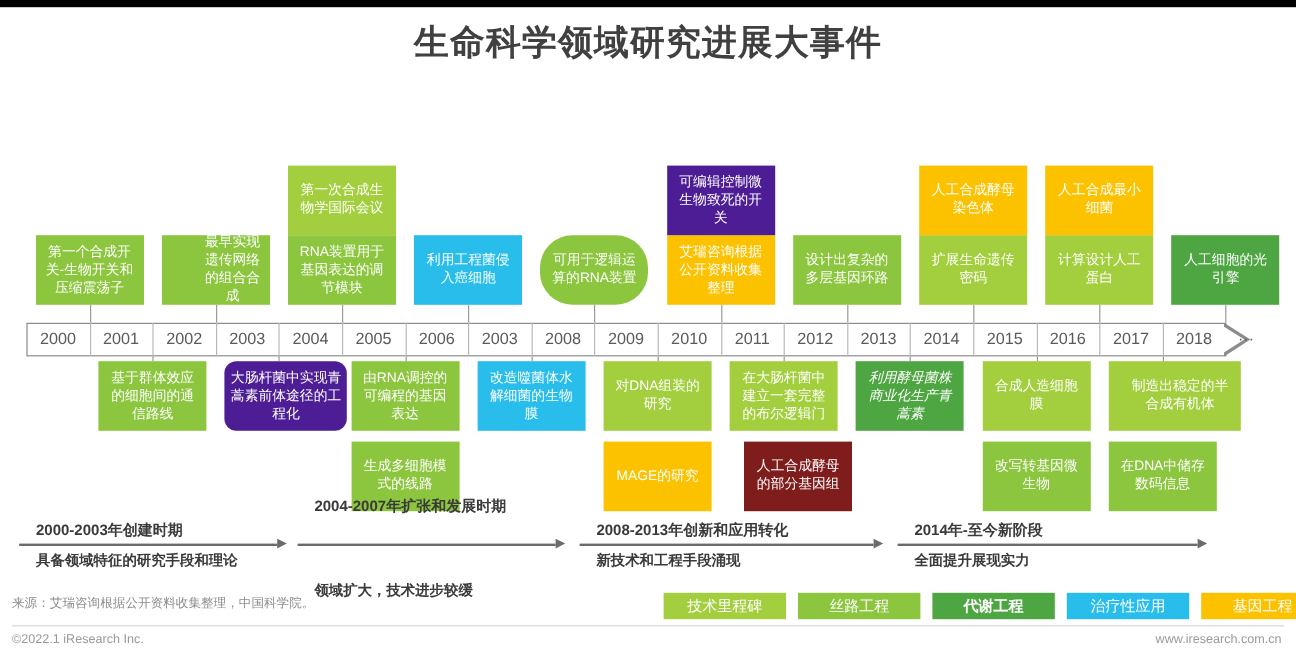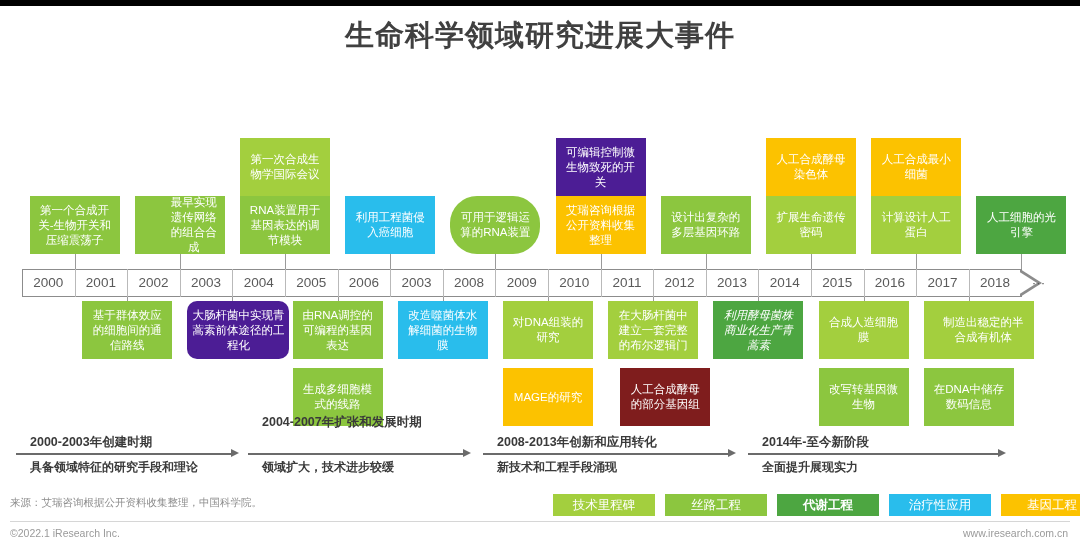--- a/index.html
+++ b/index.html
@@ -185,21 +185,21 @@
   </div>
 
 <div id="phases">
     <div class="phase-title" style="left: 30px; top: 434px;">2000-2003年创建时期</div>
     <div class="phase-line" style="left: 16px; top: 453px; width: 215px;"></div>
     <div class="phase-head" style="left: 231px; top: 449px;"></div>
     <div class="phase-sub" style="left: 30px; top: 459px;">具备领域特征的研究手段和理论</div>
     <div class="phase-title" style="left: 262px; top: 414px;">2004-2007年扩张和发展时期</div>
     <div class="phase-line" style="left: 248px; top: 453px; width: 215px;"></div>
     <div class="phase-head" style="left: 463px; top: 449px;"></div>
-    <div class="phase-sub" style="left: 262px; top: 459px; text-align: center;">领域扩大，技术进步较缓</div>
+    <div class="phase-sub" style="left: 262px; top: 484px; text-align: center;">领域扩大，技术进步较缓</div>
     <div class="phase-title" style="left: 497px; top: 434px;">2008-2013年创新和应用转化</div>
     <div class="phase-line" style="left: 483px; top: 453px; width: 245px;"></div>
     <div class="phase-head" style="left: 728px; top: 449px;"></div>
     <div class="phase-sub" style="left: 497px; top: 459px;">新技术和工程手段涌现</div>
     <div class="phase-title" style="left: 762px; top: 434px;">2014年-至今新阶段</div>
     <div class="phase-line" style="left: 748px; top: 453px; width: 250px;"></div>
     <div class="phase-head" style="left: 998px; top: 449px;"></div>
     <div class="phase-sub" style="left: 762px; top: 459px;">全面提升展现实力</div>
   </div>
 

